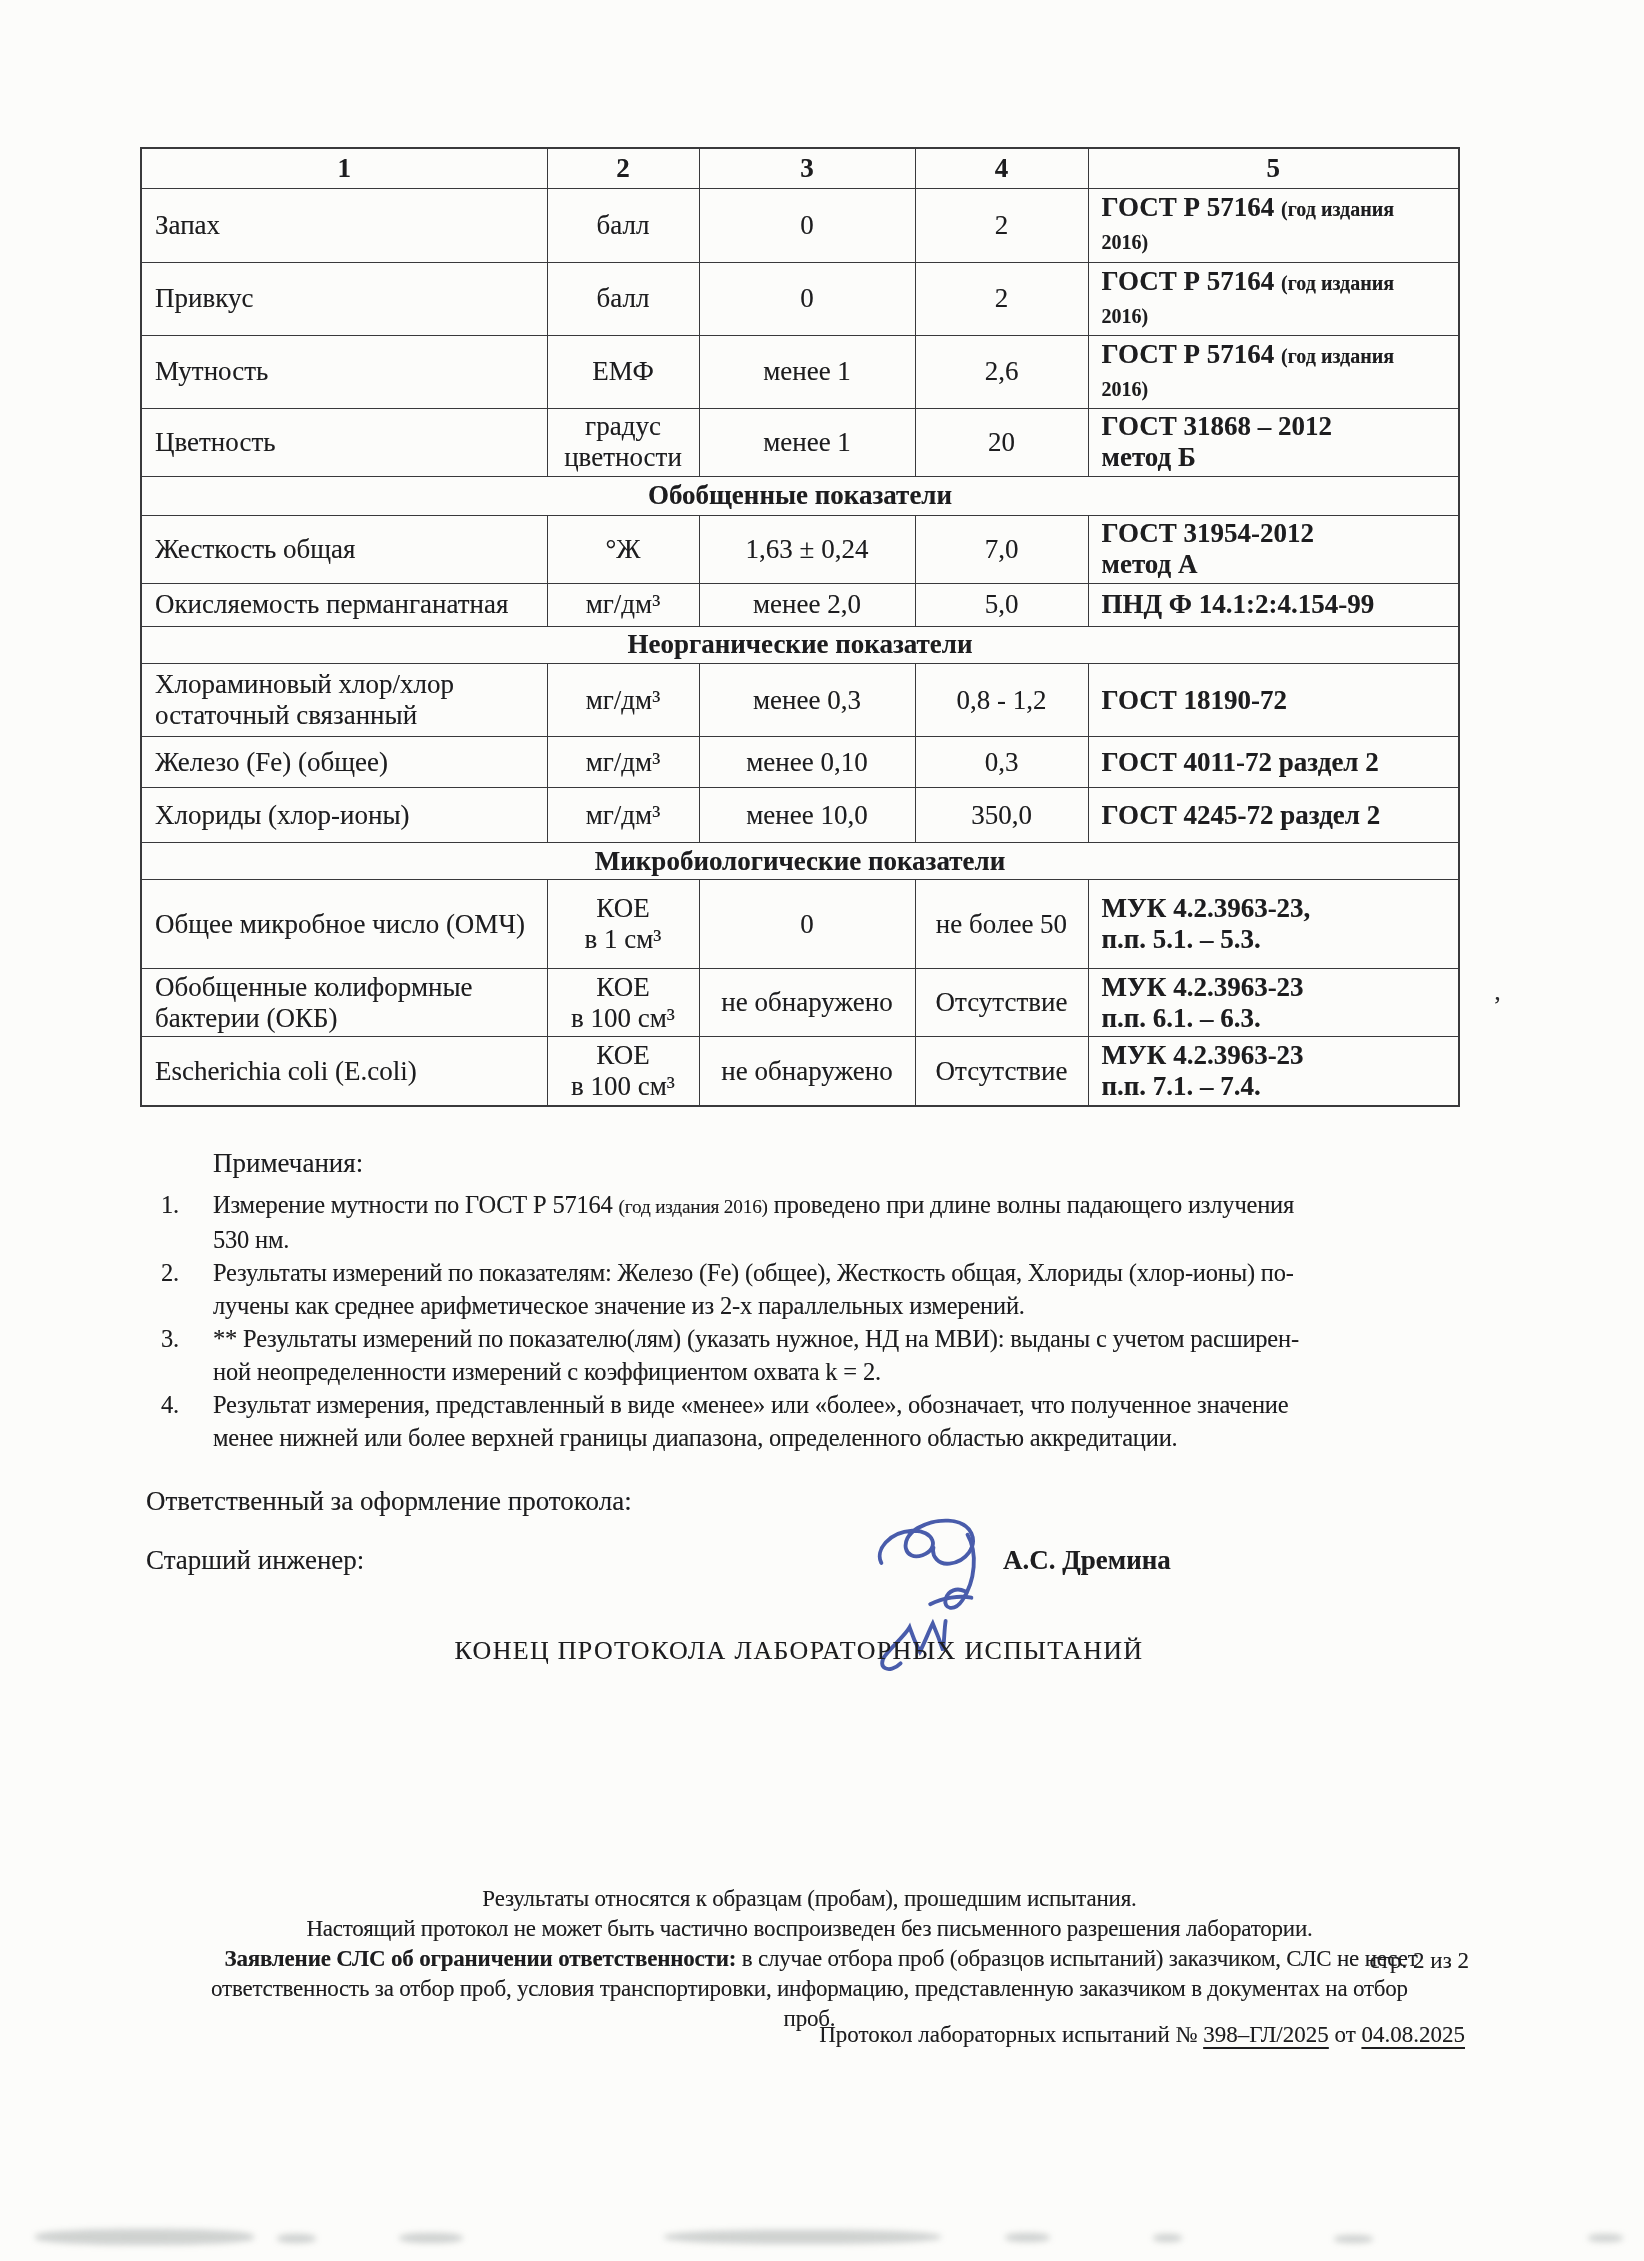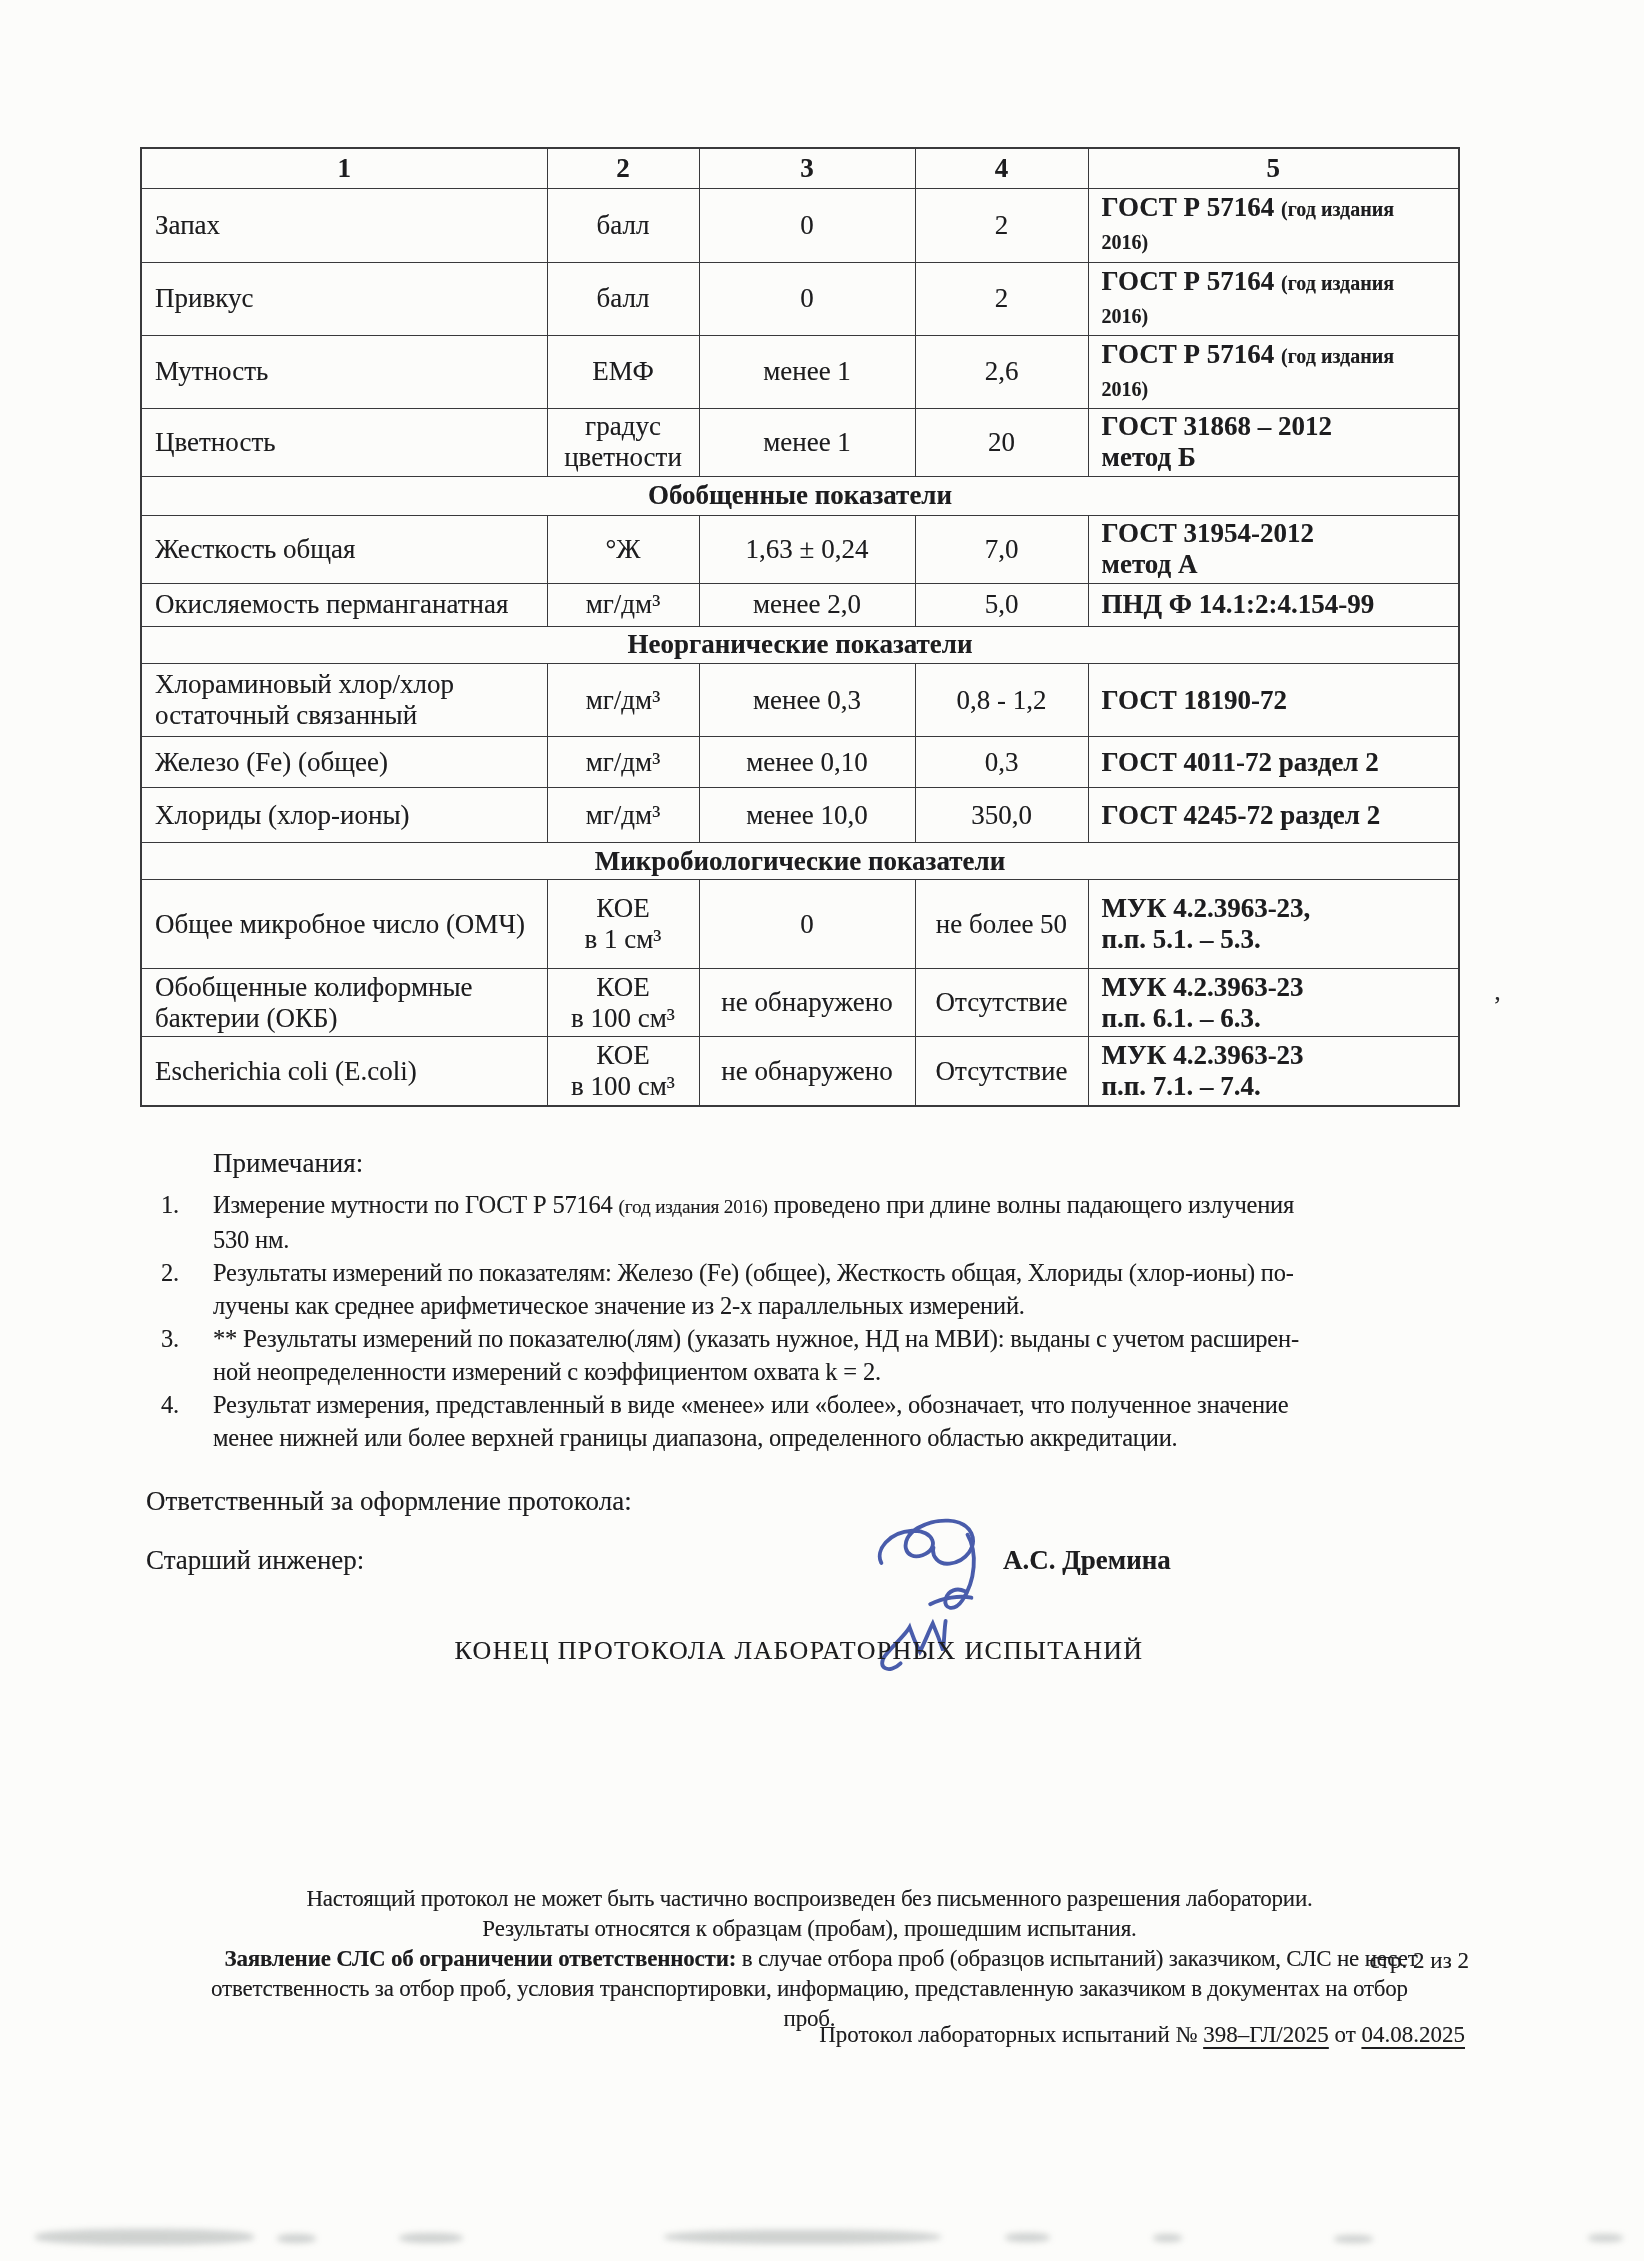--- a/index.html
+++ b/index.html
@@ -229,22 +229,22 @@
       <path d="M16 96 C6 76 28 48 64 46 C98 44 108 74 80 84 C52 94 42 60 72 42 C100 26 144 24 156 50 C165 70 148 94 122 97 C105 99 94 86 97 72"></path>
       <path d="M150 52 C166 80 162 124 142 154 C130 172 112 168 116 152 C120 138 134 134 146 140"></path>
       <path d="M46 252 C28 270 8 258 22 240 C34 224 52 210 60 196 C64 208 70 222 76 234 C84 218 90 202 96 190 C102 204 108 220 112 232 C114 214 114 198 116 186"></path>
       <path d="M92 160 C112 150 138 146 156 150"></path>
     </g>
   </svg>
 
   <div class="end-line">КОНЕЦ ПРОТОКОЛА ЛАБОРАТОРНЫХ ИСПЫТАНИЙ</div>
 
   <div class="footer-center">
+    <p>Результаты относятся к образцам (пробам), прошедшим испытания.</p>
     <p>Настоящий протокол не может быть частично воспроизведен без письменного разрешения лаборатории.</p>
-    <p>Результаты относятся к образцам (пробам), прошедшим испытания.</p>
     <p><span class="bold">Заявление СЛС об ограничении ответственности:</span><span> в случае отбора проб (образцов испытаний) заказчиком, СЛС не несет
 ответственность за отбор проб, условия транспортировки, информацию, представленную заказчиком в документах на отбор
 проб.</span></p>
   </div>
 
   <div class="protocol-line">
     <span>Протокол лабораторных испытаний № </span><span class="uline">398–ГЛ/2025</span><span> от </span><span class="uline">04.08.2025</span>
   </div>
   <div class="page-num">стр. 2 из 2</div>
 

